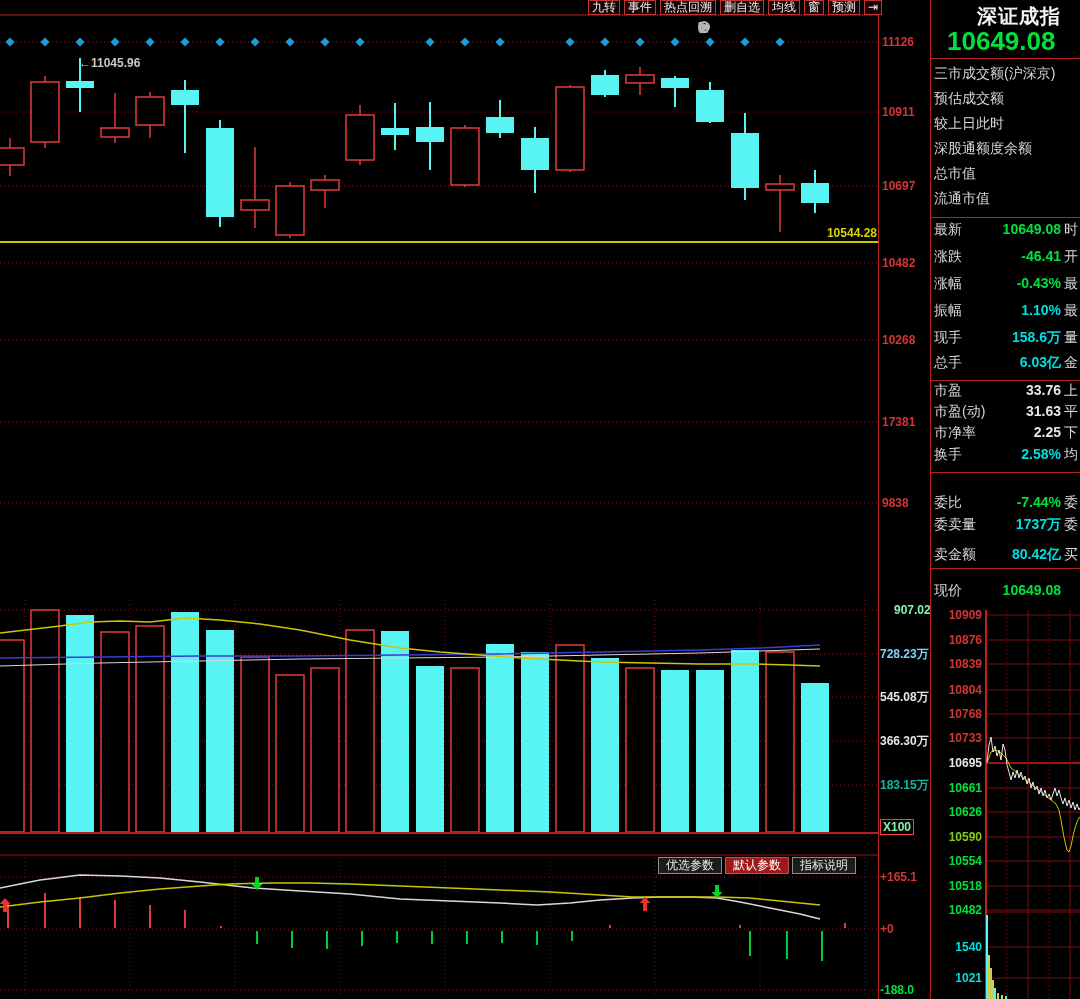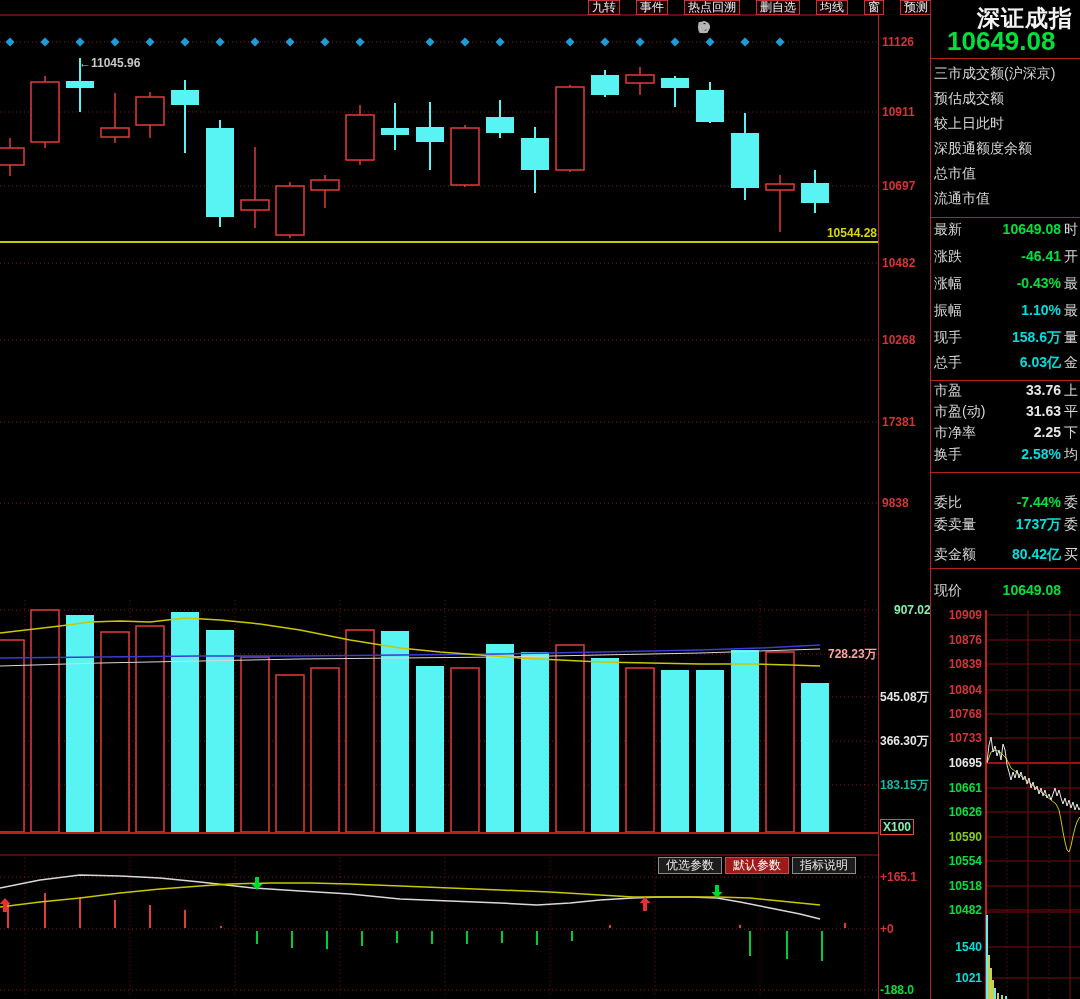--- a/index.html
+++ b/index.html
@@ -1,30 +1,30 @@
 <!DOCTYPE html>
 <html><head>
 <meta charset="utf-8">
 <style>
   html,body{margin:0;padding:0;background:#000;}
   body{width:1080px;height:999px;overflow:hidden;font-family:"Liberation Sans",sans-serif;}
   #app{position:relative;width:1080px;height:999px;background:#000;}
   .axis-label{position:absolute;font-size:12px;font-weight:bold;line-height:16px;white-space:nowrap;}.c-green{color:#00e13c}
-  #toolbar{position:absolute;left:588px;top:0;display:flex;gap:16px;z-index:5;}
+  #toolbar{position:absolute;left:588px;top:0;display:flex;gap:4px;z-index:5;}
   .tbtn{border:1px solid #c03434;background:#180202;color:#f0f0f0;font-size:12px;line-height:13px;height:15px;box-sizing:border-box;padding:0 3px;white-space:nowrap;cursor:default;}
   #tool-icons{position:absolute;left:697px;top:20px;display:flex;gap:8px;z-index:5;}
   .ticon{width:14px;height:14px;display:block;}
   #ind-buttons{position:absolute;left:658px;top:857px;display:flex;gap:3px;z-index:6;}
   .ibtn{font-size:12px;line-height:15px;height:17px;box-sizing:border-box;padding:0 7px;border:1px solid #8a8a8a;background:#1c1c1c;color:#e8e8e8;white-space:nowrap;cursor:default;}
   .ibtn.active{background:#a01818;border-color:#c05050;color:#fff;}
   #annotation{position:absolute;left:79px;top:56px;color:#c8c8c8;font-size:12px;z-index:4;white-space:nowrap;font-weight:bold;}
   #support-label{position:absolute;right:203px;top:226px;font-size:12px;font-weight:bold;color:#d8d800;z-index:4;}
   #x100-box{position:absolute;left:880px;top:819px;border:1px solid #ef4444;color:#86efac;font-size:12px;font-weight:bold;line-height:14px;padding:0 2px;z-index:4;}
   #sidebar{position:absolute;left:930px;top:0;width:150px;height:999px;background:#000;border-left:1px solid #b82020;box-sizing:border-box;z-index:8;overflow:hidden;}
-  #sb-title{position:absolute;left:46px;top:3px;color:#f2f2f2;font-size:23px;font-weight:bold;letter-spacing:1px;white-space:nowrap;}
+  #sb-title{position:absolute;left:46px;top:3px;color:#f2f2f2;font-size:20px;font-weight:bold;letter-spacing:1px;white-space:nowrap;}
   #sb-price{position:absolute;left:16px;top:26px;color:#00e13c;font-size:26px;font-weight:bold;}
   .sep{position:absolute;left:0;width:150px;height:0;border-top:1px solid #b82020;}
   .srow{position:absolute;left:0;width:150px;height:20px;font-size:14px;line-height:20px;white-space:nowrap;}
   .srow .lbl{position:absolute;left:3px;color:#d6d6d6;}
   .srow .val{position:absolute;right:20px;font-weight:bold;}
   .srow .part{position:absolute;left:133px;color:#d6d6d6;}
   .mini-lbl{position:absolute;right:98px;font-size:12px;font-weight:bold;line-height:16px;white-space:nowrap;}
   svg{position:absolute;left:0;top:0;}
   #mini-svg{left:53px;top:610px;}
 </style>
@@ -370,21 +370,21 @@
 
   <div id="axis-labels">
       <div class="axis-label" style="left: 882px; top: 34px; color: rgb(210, 53, 53);">11126</div>
       <div class="axis-label" style="left: 882px; top: 104px; color: rgb(210, 53, 53);">10911</div>
       <div class="axis-label" style="left: 882px; top: 178px; color: rgb(210, 53, 53);">10697</div>
       <div class="axis-label" style="left: 882px; top: 255px; color: rgb(210, 53, 53);">10482</div>
       <div class="axis-label" style="left: 882px; top: 332px; color: rgb(210, 53, 53);">10268</div>
       <div class="axis-label" style="left: 882px; top: 414px; color: rgb(210, 53, 53);">17381</div>
       <div class="axis-label" style="left: 882px; top: 495px; color: rgb(210, 53, 53);">9838</div>
       <div class="axis-label" style="left: 880px; top: 602px; color: #86efac; padding-left: 14px;">907.02万</div>
-      <div class="axis-label" style="left: 828px; top: 646px; color: #fca5a5;">728.23万</div>
+      <div class="axis-label" style="left: 880px; top: 646px; color: #7dd3fc;">728.23万</div>
       <div class="axis-label" style="left: 880px; top: 689px; color: rgb(230, 230, 230);">545.08万</div>
       <div class="axis-label" style="left: 880px; top: 733px; color: rgb(230, 230, 230);">366.30万</div>
       <div class="axis-label" style="left: 880px; top: 777px; color: #14b8a6;">183.15万</div>
       <div class="axis-label" style="left: 880px; top: 869px; color: rgb(210, 53, 53);">+165.1</div>
       <div class="axis-label" style="left: 880px; top: 921px; color: rgb(210, 53, 53);">+0</div>
       <div class="axis-label" style="left: 880px; top: 982px; color: rgb(0, 225, 60);">-188.0</div>
     </div>
 
   <div id="x100-box">X100</div>
 

